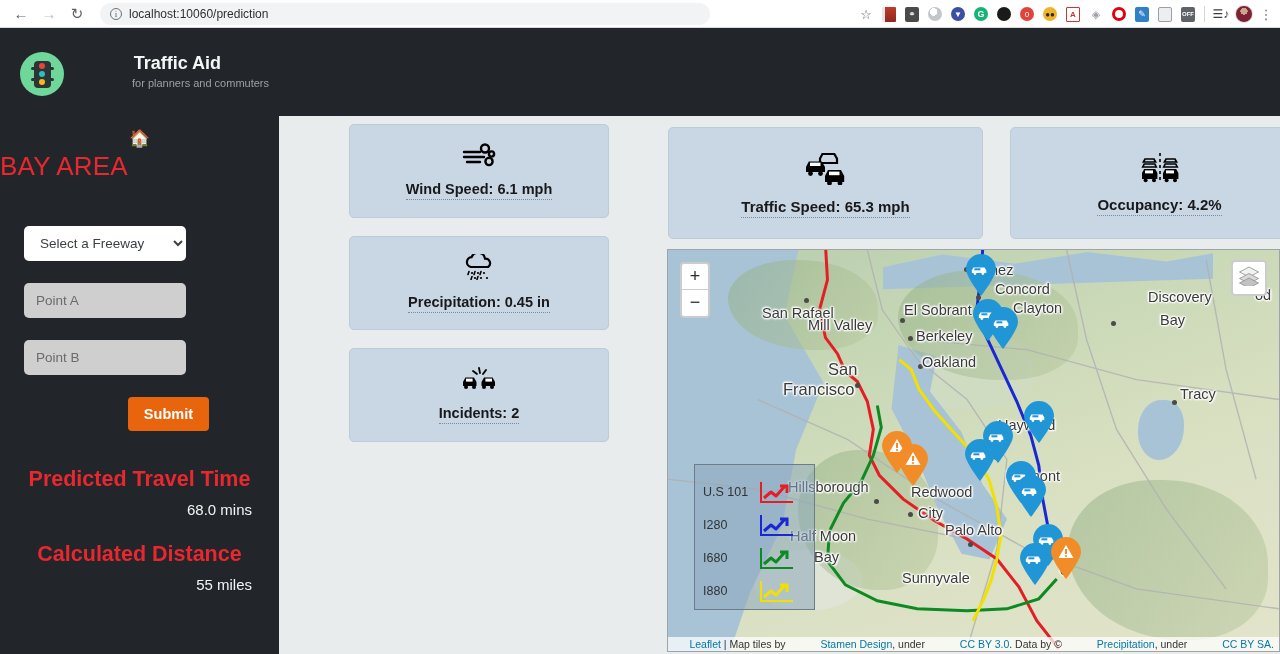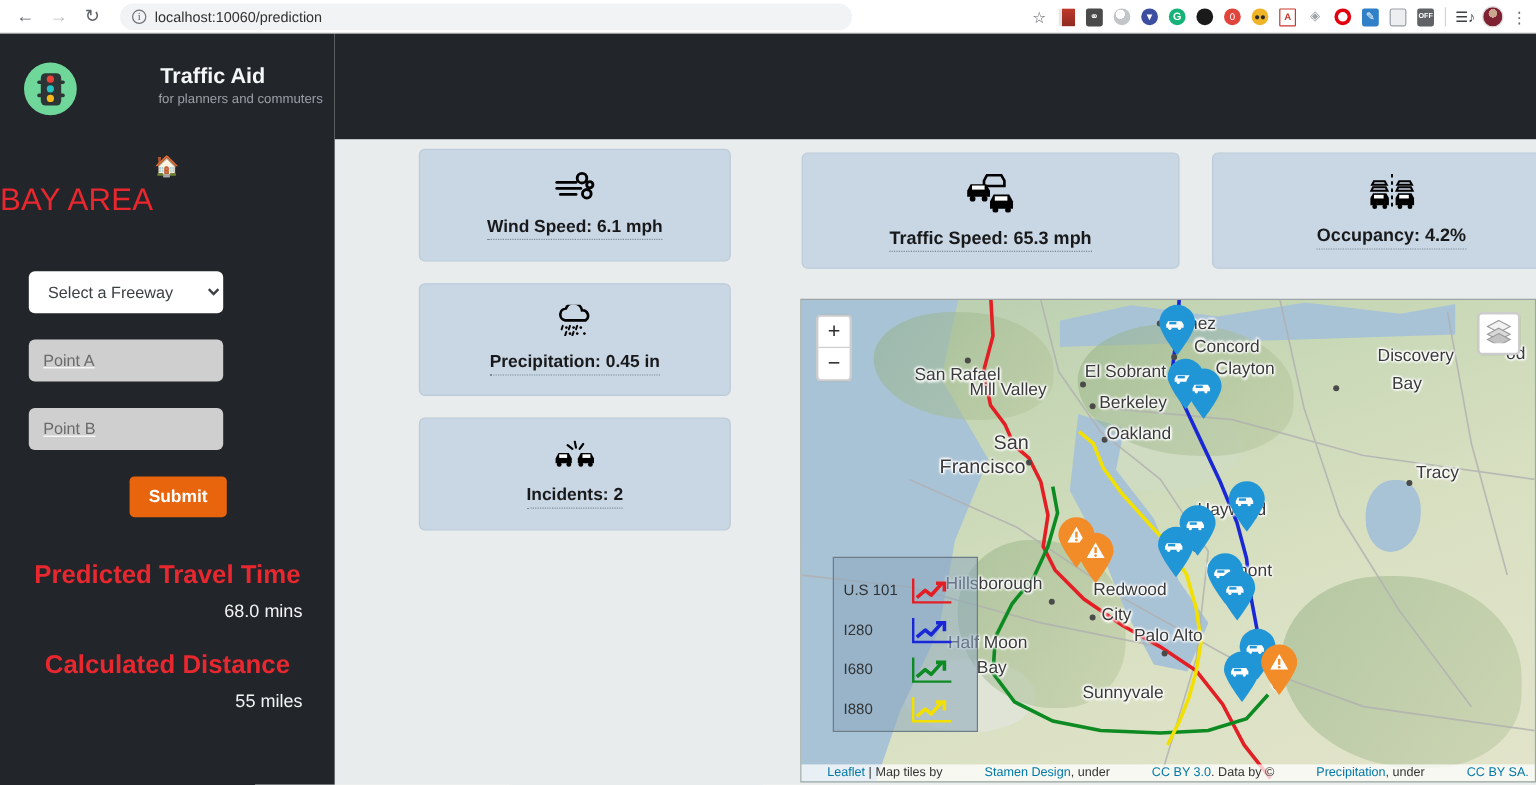--- a/index.html
+++ b/index.html
@@ -86,30 +86,30 @@
   }
   .brand-sub {
     position: absolute; left: 0; right: 10px; top: 49px;
     text-align: right; font-size: 11px; color: #9aa0a6;
   }
   .home-ic { text-align: center; font-size: 17px; margin-top: 34px; color: #fff; }
   .bay-area {
     font-size: 26px; color: #e8272f;
     margin-top: 2px; letter-spacing: .2px;
   }
-  .form { margin-top: 44px; padding: 0 0 0 0; text-decoration: underline; }
+  .form { margin-top: 44px; padding: 0 0 0 0; }
   .sel, .pt {
     display: block; width: 162px; height: 35px; margin: 0 auto 0 24px;
     border-radius: 5px; border: none; font-size: 13.5px; padding: 0 12px;
     font-family: "Liberation Sans", sans-serif;
   }
   .sel { background: #ffffff; color: #3c4043; }
   .pt { background: #cfcfcf; color: #6b6b6b; margin-top: 22px; }
   .pt::placeholder { color: #6b6b6b; }
-  .submit-wrap { text-align: right; padding-right: 90px; margin-top: 22px; }
+  .submit-wrap { text-align: right; padding-right: 70px; margin-top: 22px; }
   .submit {
     background: #e8650d; color: #fff; border: none; border-radius: 4px;
     font-size: 14.5px; font-weight: bold; padding: 9px 16px; cursor: pointer;
     font-family: "Liberation Sans", sans-serif;
   }
   .res-title {
     text-align: center; color: #e8272f; font-size: 21.5px; font-weight: bold;
     margin-top: 36px;
   }
   .res-val { text-align: right; padding-right: 27px; font-size: 15px; color: #f2f4f5; margin-top: 9px; }
@@ -133,21 +133,21 @@
     display: flex; flex-direction: column; align-items: center; justify-content: center;
   }
   .card .ic { font-size: 26px; line-height: 1; margin-bottom: 10px; color: #000; }
   .card .lbl {
     font-size: 14.5px; font-weight: bold; color: #18191b;
     border-bottom: 1px dotted #7d8b99; padding-bottom: 2px;
   }
 
   
   .stat {
-    position: absolute; top: 99px; height: 97px;
+    position: absolute; top: 99px; height: 112px;
     background: #c9d6e3; border: 1px solid #bccbd9; border-radius: 5px;
     display: flex; flex-direction: column; align-items: center; justify-content: center;
   }
   .stat.speed { left: 389px; width: 315px; }
   .stat.occ { left: 731px; width: 299px; }
   .stat .ic { font-size: 28px; line-height: 1; margin-bottom: 8px; color: #000; }
   .stat .lbl {
     font-size: 15px; font-weight: bold; color: #18191b;
     border-bottom: 1px dotted #7d8b99; padding-bottom: 2px;
   }

